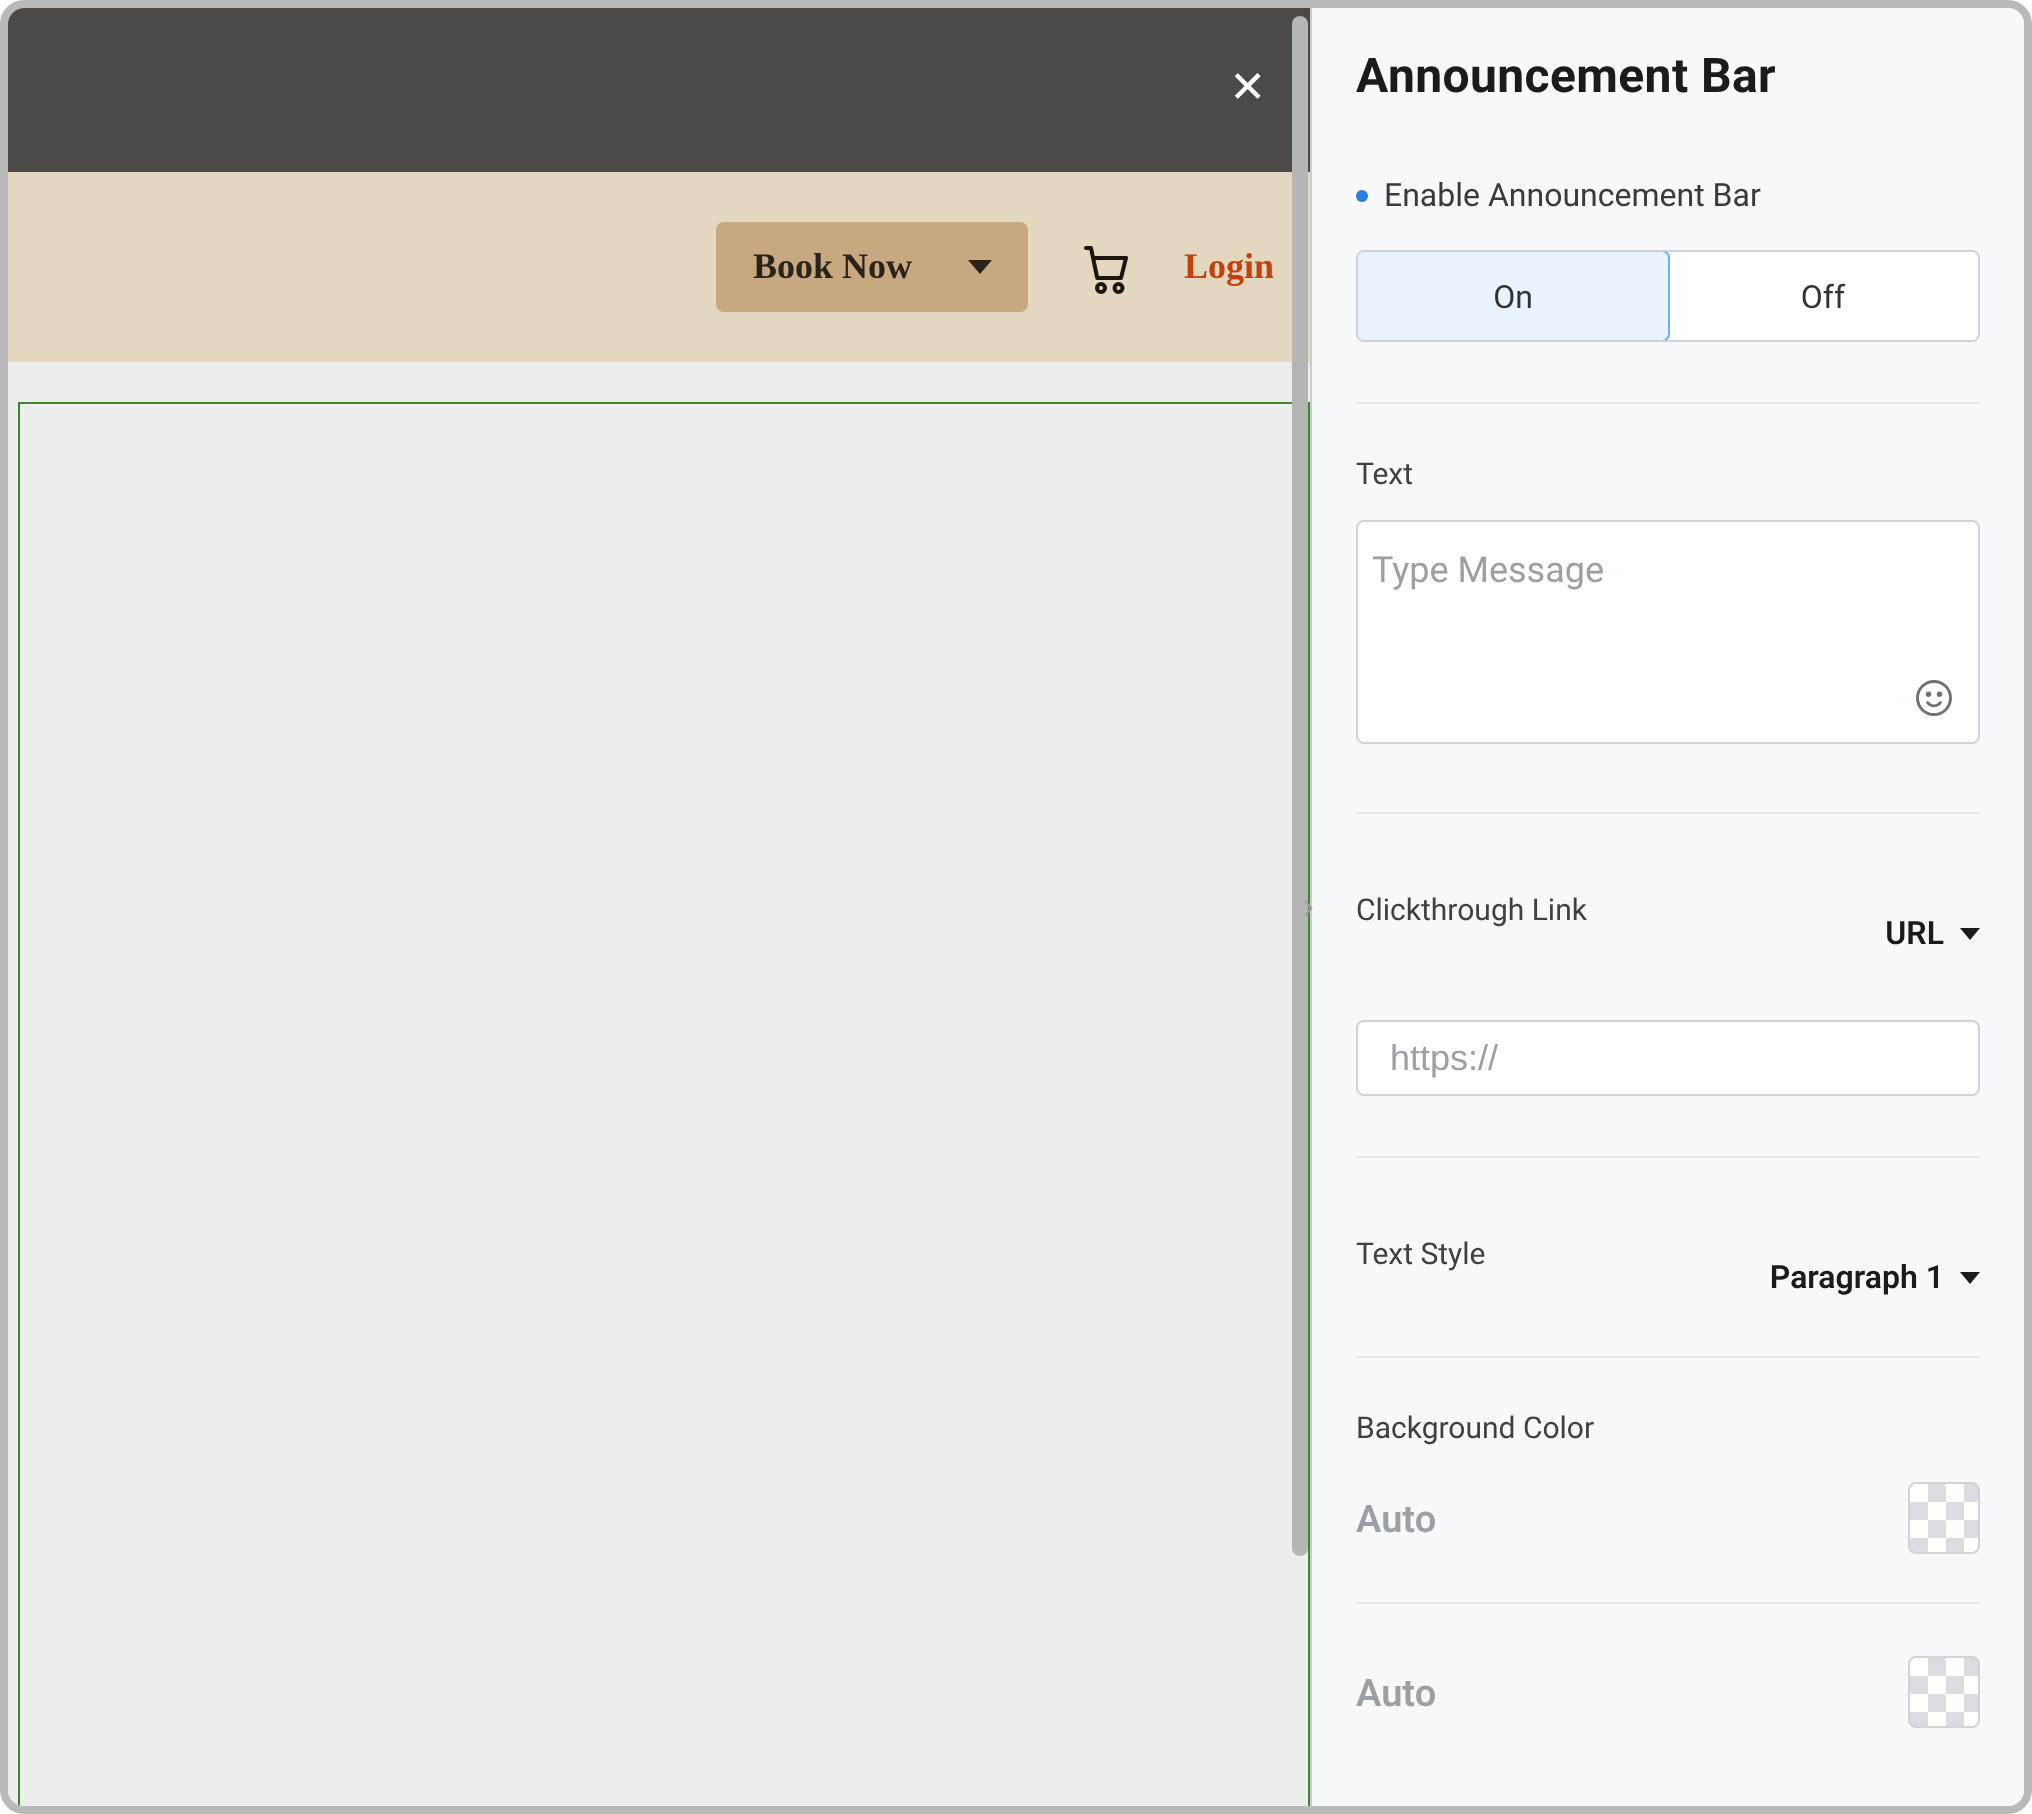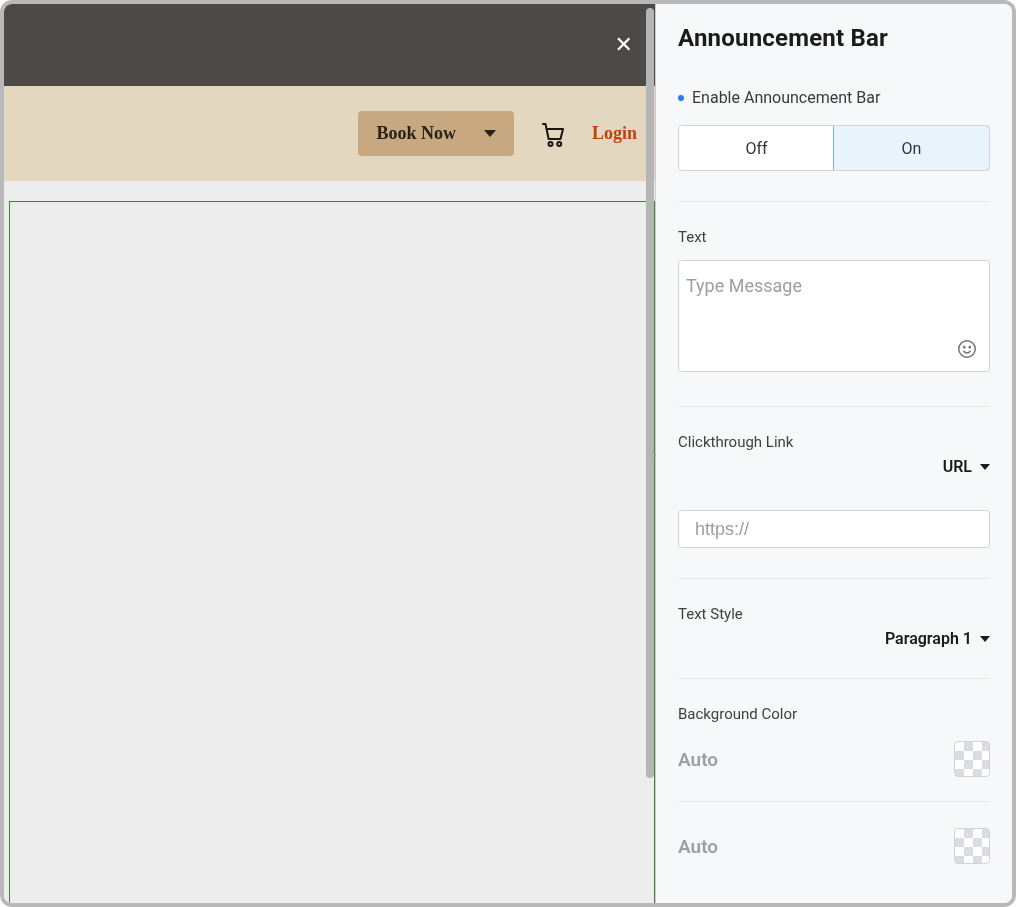--- a/index.html
+++ b/index.html
@@ -197,20 +197,21 @@
     .emoji-icon {
       position: absolute;
       right: 12px;
       bottom: 12px;
       color: #6f7378;
       cursor: pointer;
     }
     .row-split {
       display: flex;
       justify-content: space-between;
+      align-items: center;
       margin-bottom: 14px;
     }
     .row-split.compact { margin-bottom: 0; }
     .dropdown-pill {
       display: inline-flex;
       align-items: center;
       gap: 8px;
       font-size: 16px;
       font-weight: 600;
       color: #1b1b1b;
@@ -293,22 +294,22 @@
 </div>
 
 <div class="settings-pane">
   <h1 class="panel-title">Announcement Bar</h1>
 
   <div class="dot-label">
     <span class="blue-dot"></span>
     <span class="field-label">Enable Announcement Bar</span>
   </div>
   <div class="segmented">
+    <div class="seg-btn active">On</div>
     <div class="seg-btn">Off</div>
-    <div class="seg-btn active">On</div>
   </div>
 
   <hr class="section-divider">
 
   <div class="section-label">Text</div>
   <div class="text-box-wrap">
     <textarea class="text-box" placeholder="Type Message" style=""></textarea>
     <span class="emoji-icon">
       <svg width="22" height="22" viewBox="0 0 24 24" fill="none" stroke="#6f7378" stroke-width="1.6" stroke-linecap="round" stroke-linejoin="round">
         <circle cx="12" cy="12" r="9"></circle>

